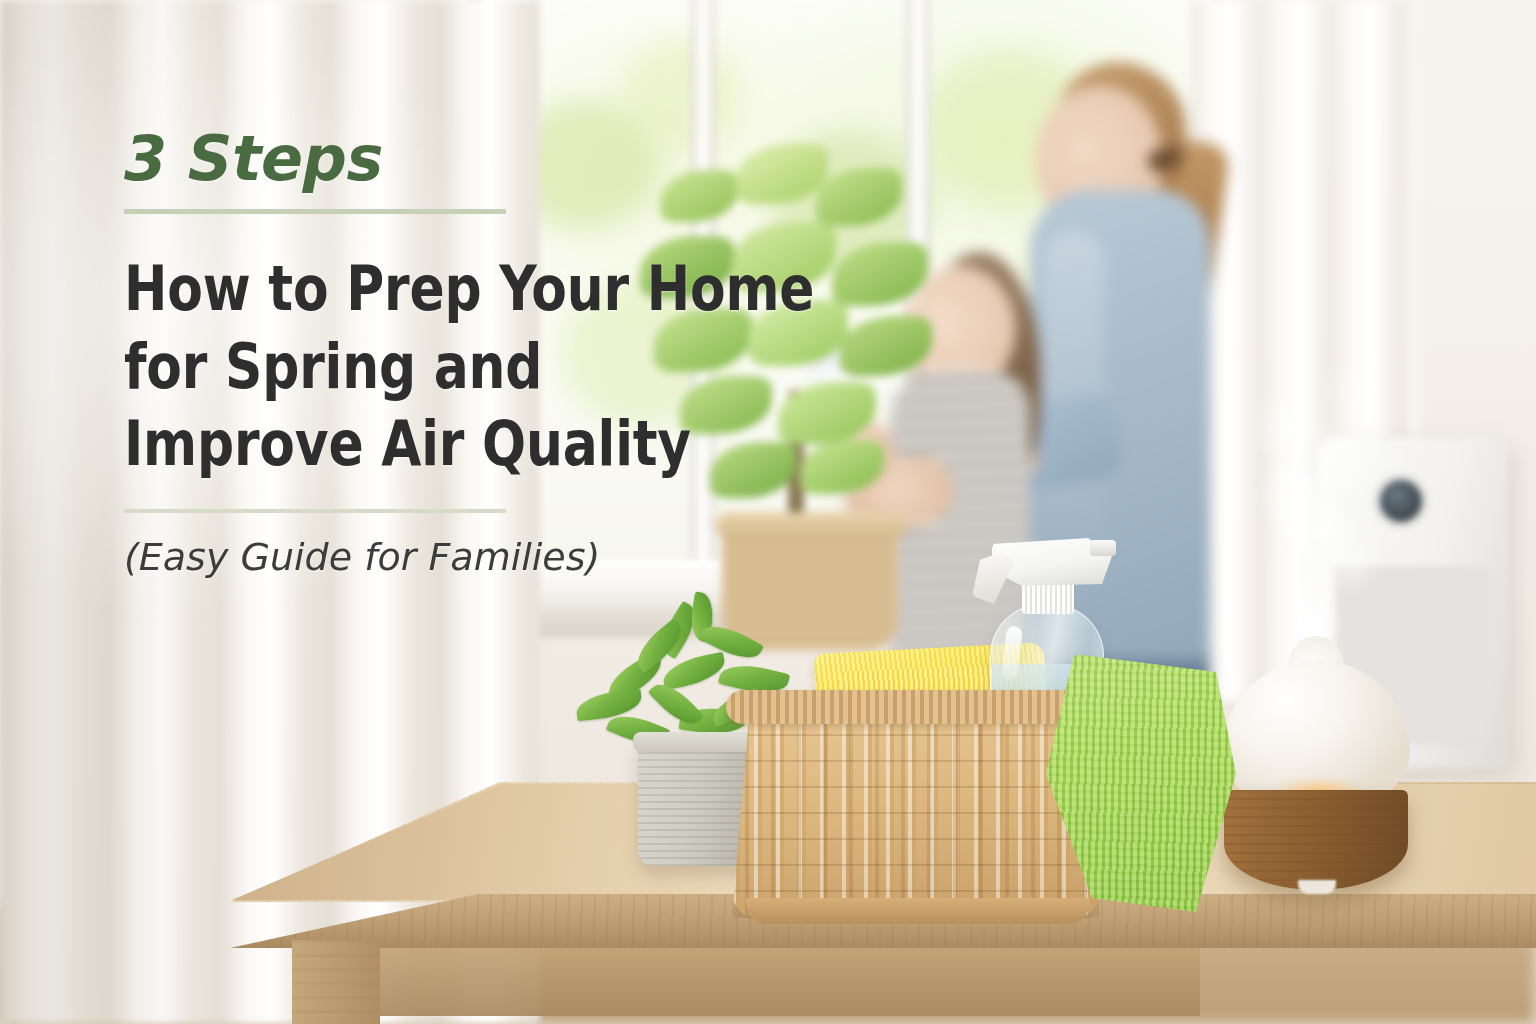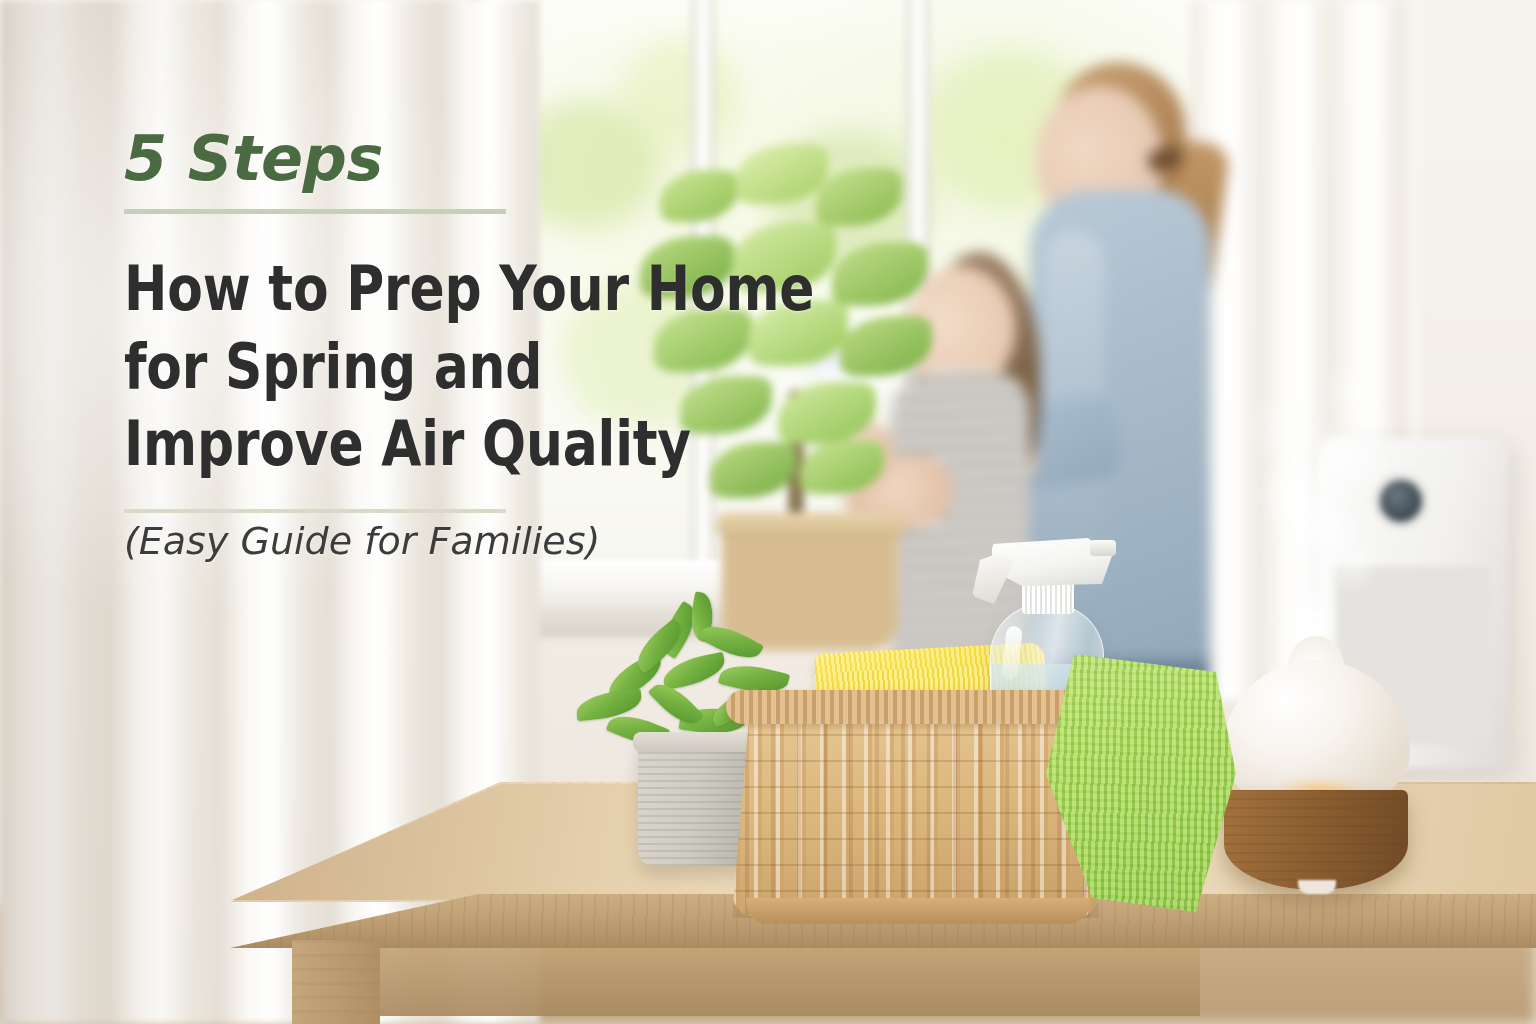--- a/index.html
+++ b/index.html
@@ -491,21 +491,21 @@
     margin-top:36px;
     font-family:"Liberation Sans Narrow","DejaVu Sans Condensed","Liberation Sans",sans-serif;
     font-weight:700; font-size:62px; line-height:1.25;
     color:#2e2e2e; letter-spacing:-.2px;
     text-shadow:0 1px 2px rgba(255,255,255,.55);
     transform:scaleX(.93); transform-origin:left center;
   }
   .headline .ln{ display:block; white-space:nowrap; }
   .rule-wrap{ margin-top:26px; }
   .subtitle{
-    margin-top:6px;
+    margin-top:22px;
     font-family:"DejaVu Sans","Liberation Sans",sans-serif;
     font-style:italic; font-weight:400; font-size:38px; line-height:1.2;
     color:#3c3c3c;
     text-shadow:0 1px 2px rgba(255,255,255,.6);
   }
 
   
   .scrim{
     position:absolute; left:0; top:0; width:660px; height:700px;
     background:radial-gradient(ellipse 70% 60% at 28% 44%, rgba(255,255,255,.58), rgba(255,255,255,0) 76%);
@@ -648,21 +648,21 @@
     </div>
 
     <div class="green-cloth"></div>
 
   </div>
 
   <div class="scrim"></div>
 
   <div class="text-block">
 
-    <div class="eyebrow">5 Steps</div>
+    <div class="eyebrow">3 Steps</div>
 
     <div class="rule"></div>
 
     <div class="headline">
       <span class="ln">How to Prep Your Home</span>
       <span class="ln">for Spring and</span>
       <span class="ln">Improve Air Quality</span>
     </div>
 
     <div class="rule-wrap">

